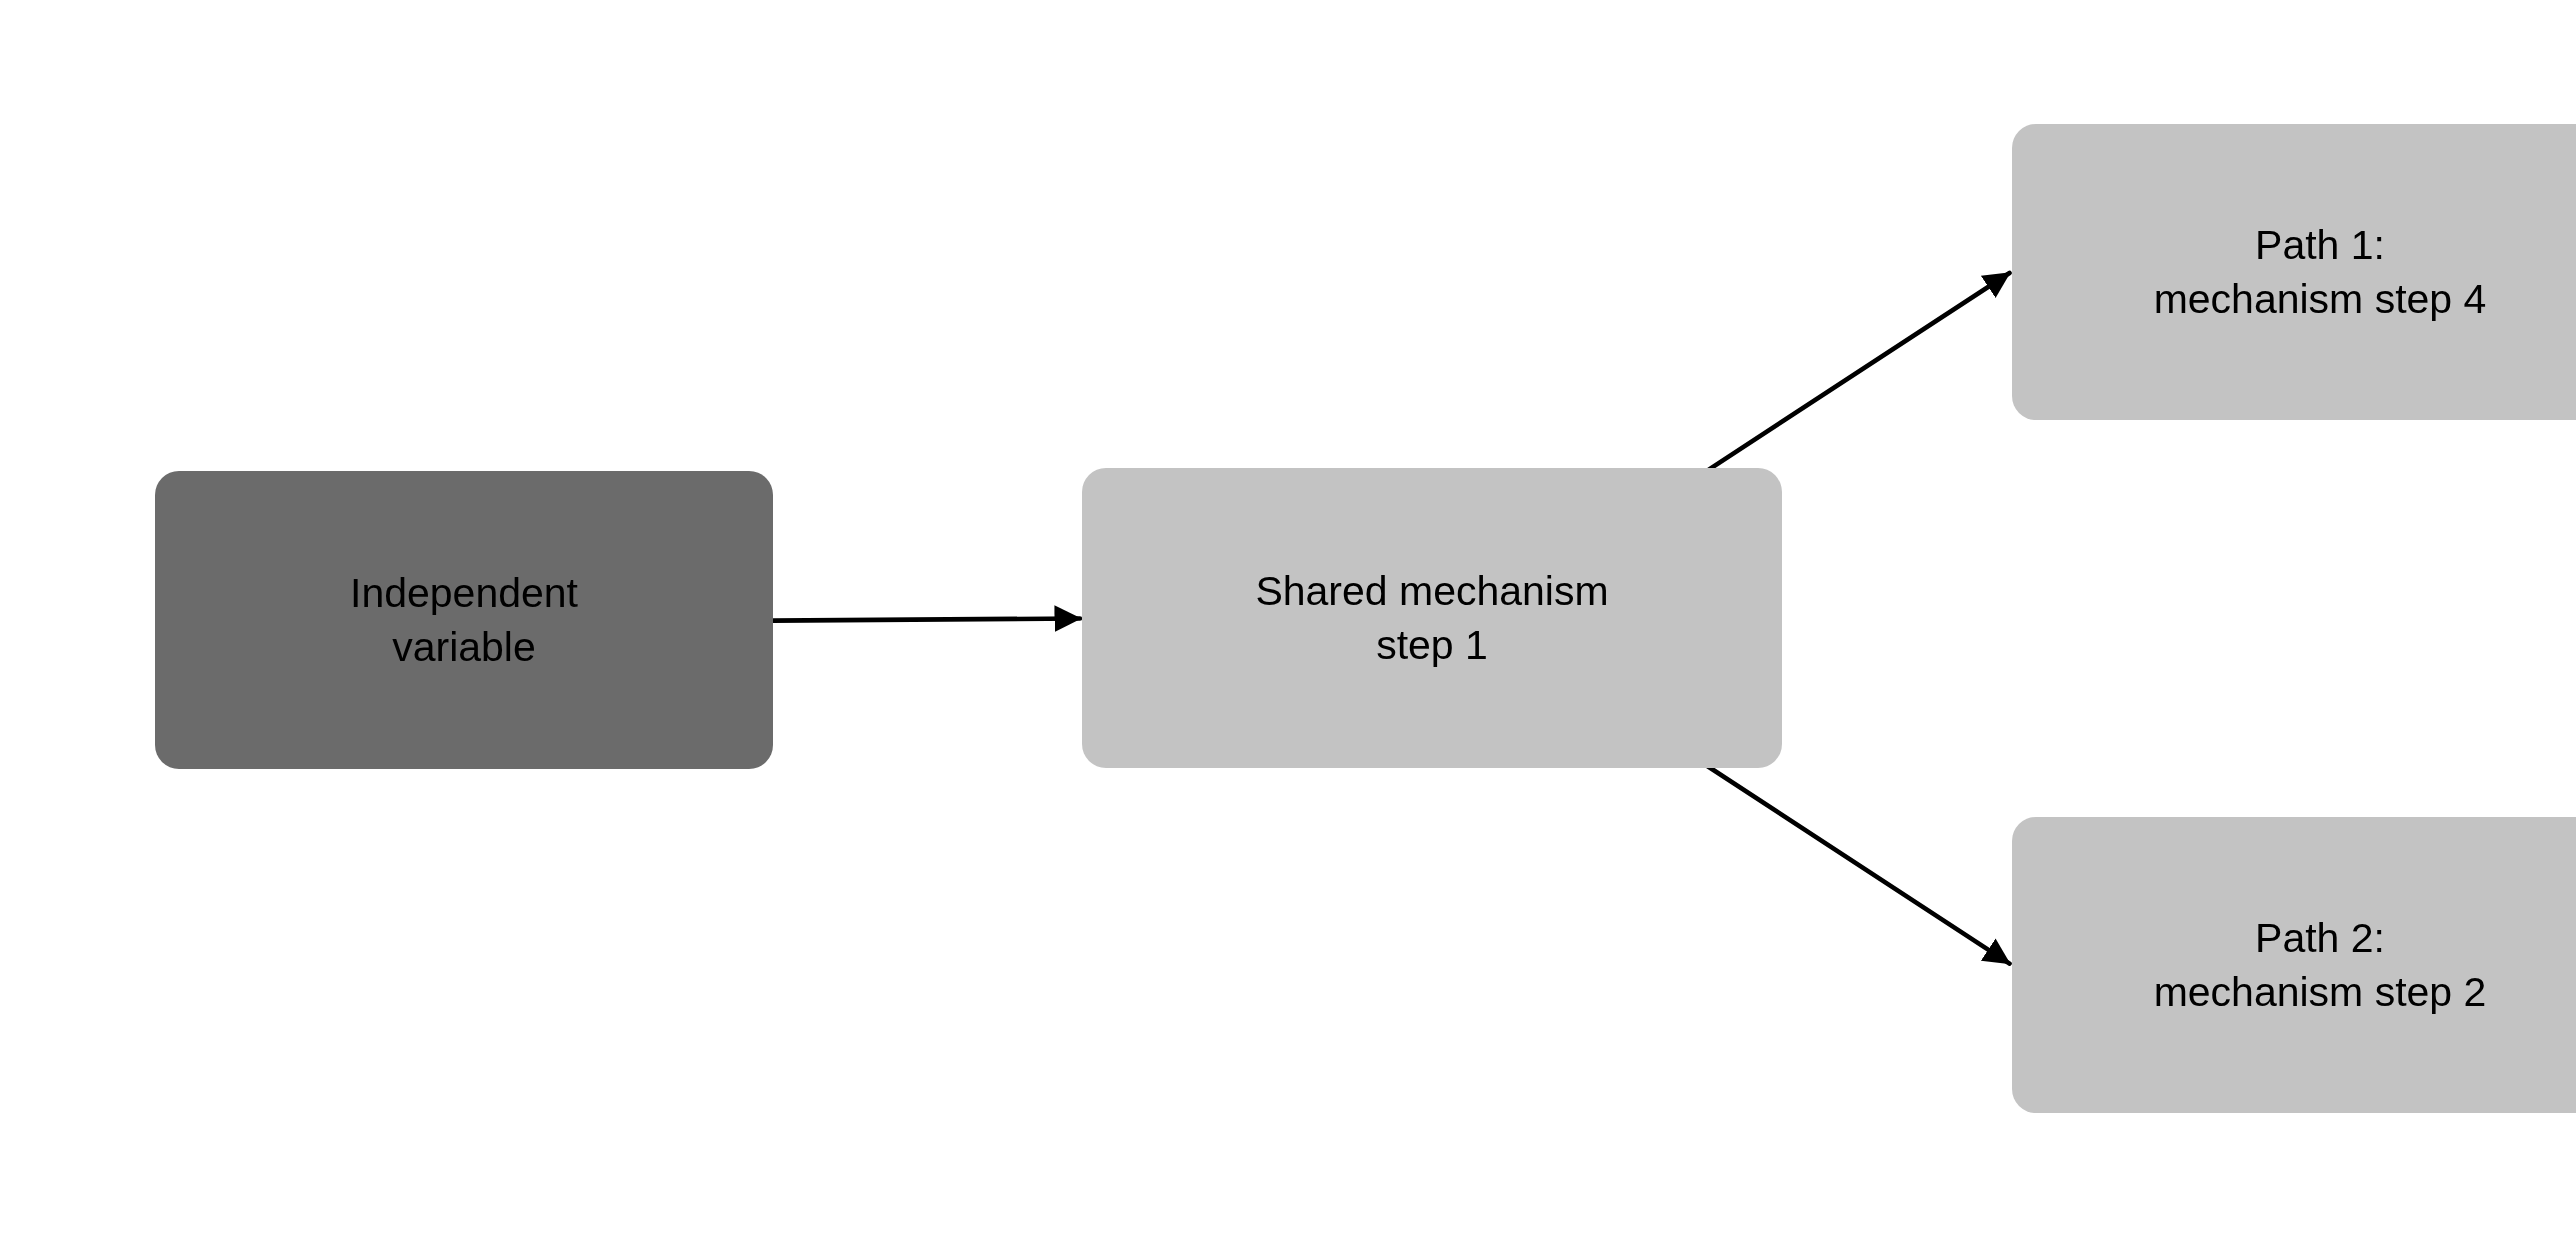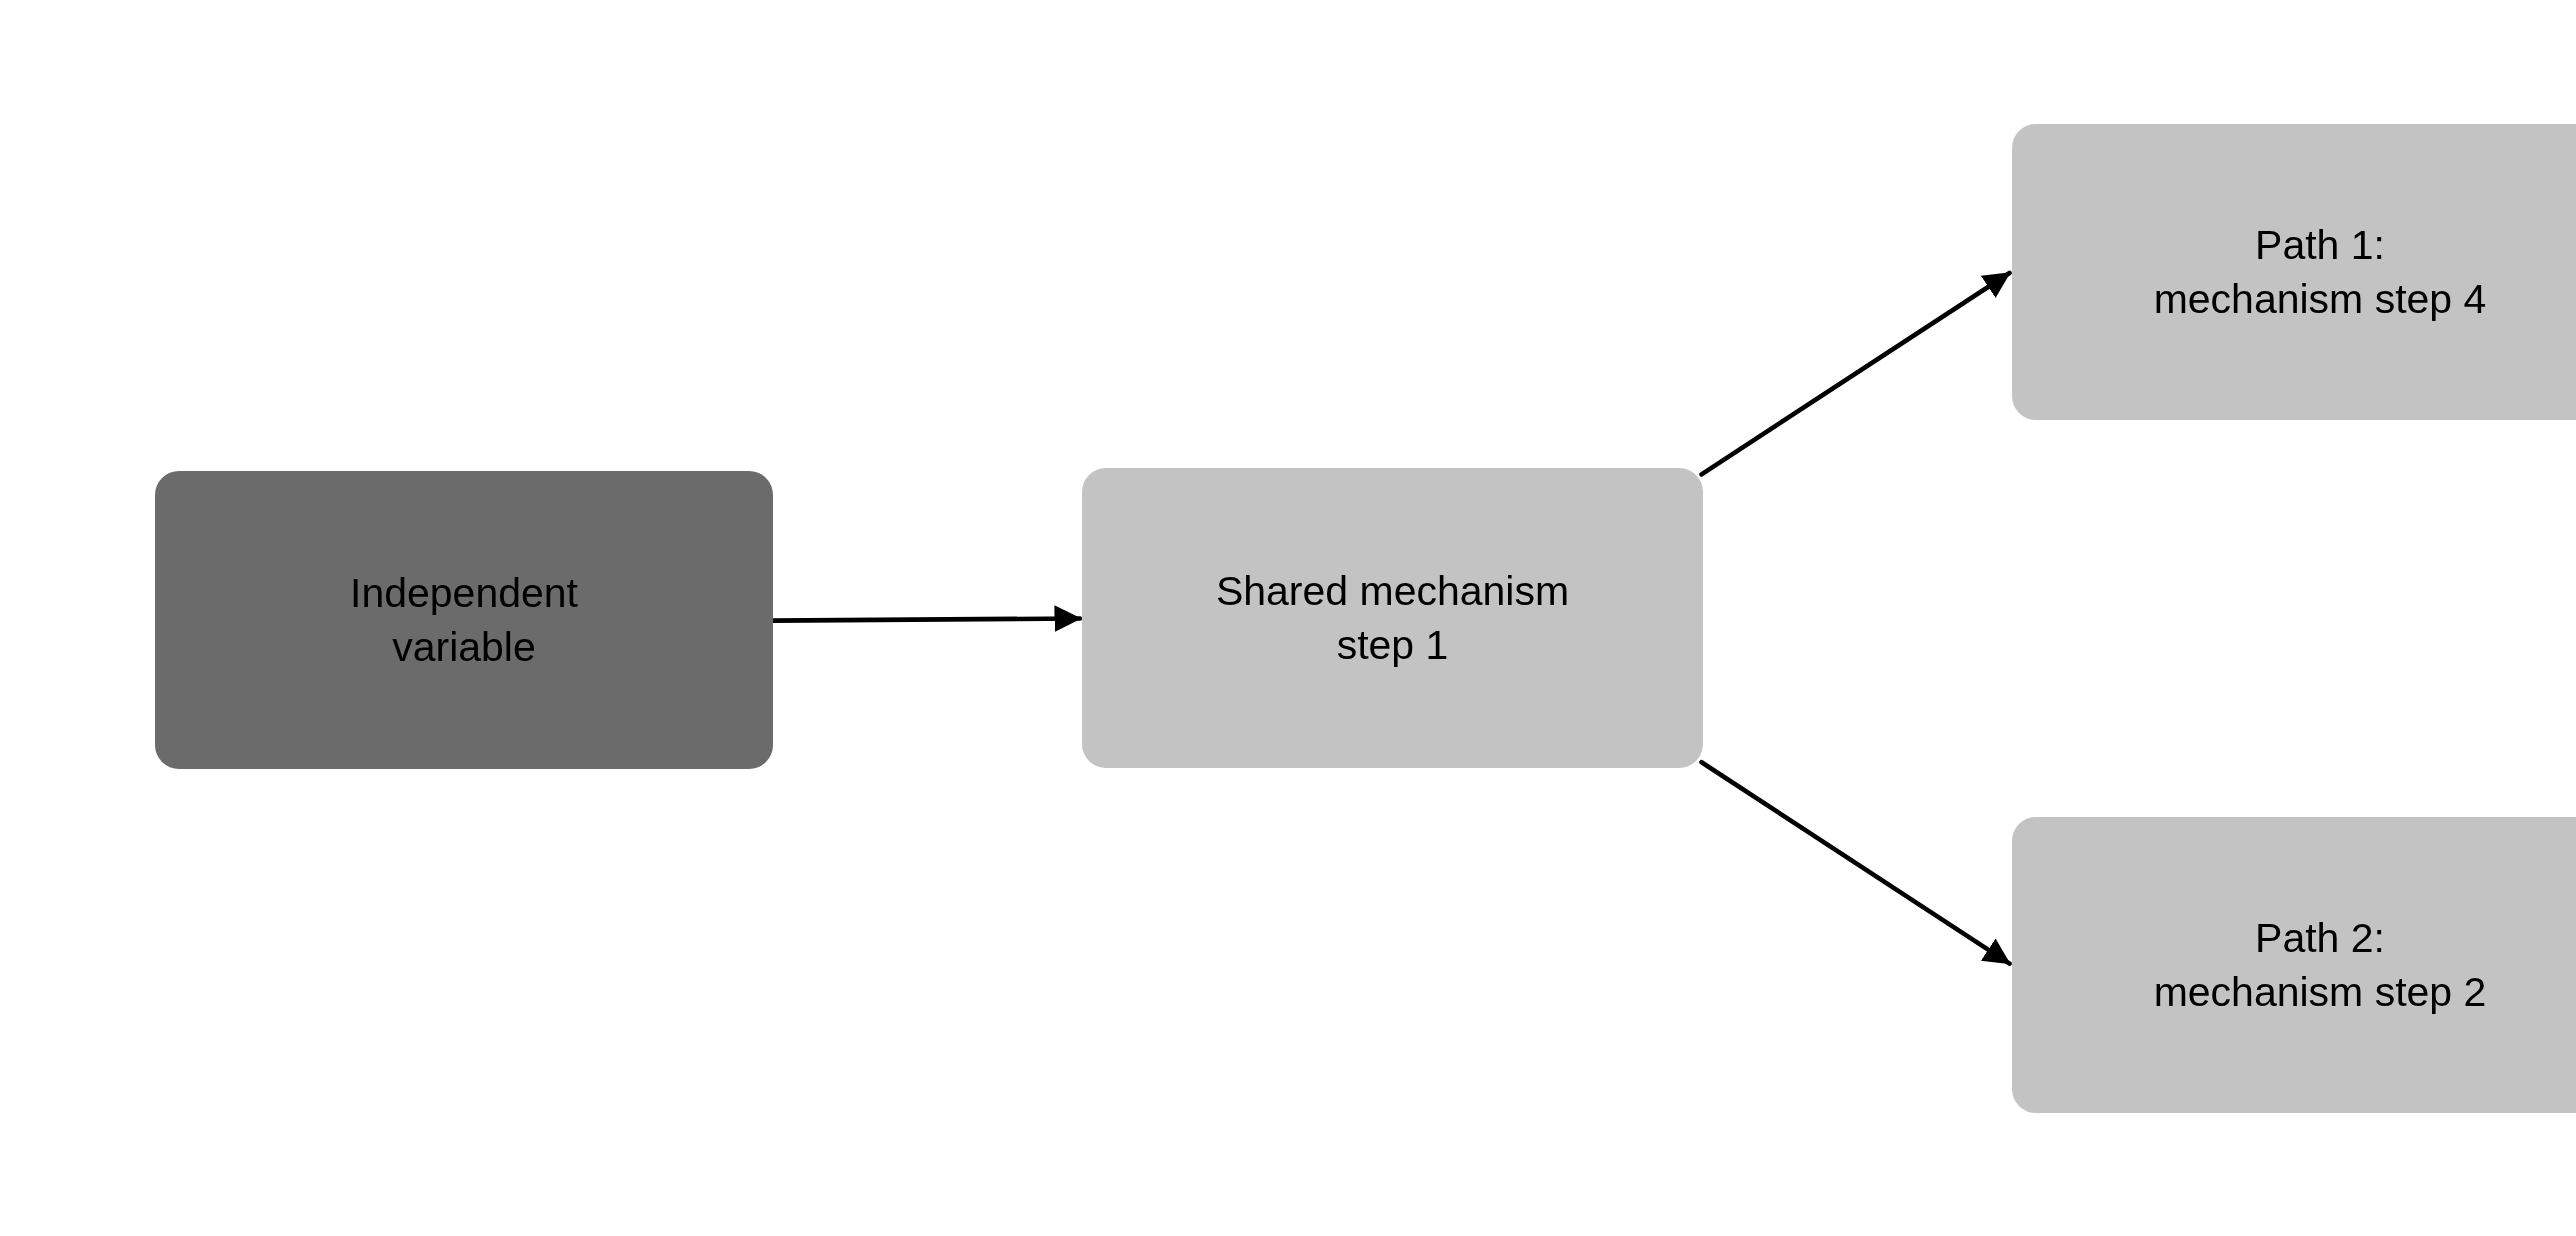--- a/index.html
+++ b/index.html
@@ -42,21 +42,21 @@
     color: var(--text);
     font-size: 41px;
     line-height: 1.32;
   }
   .node--dark  { background: var(--node-dark); }
   .node--light { background: var(--node-light); }
   .node__label { white-space: pre-line; }
 
   
   #node-independent { left: 155px;  top: 471px;  width: 618px; height: 298px; }
-  #node-shared      { left: 1082px; top: 468px;  width: 621px; height: 300px; }
+  #node-shared      { left: 1082px; top: 468px;  width: 700px; height: 300px; }
   #node-path1       { left: 2012px; top: 124px;  width: 616px; height: 296px; }
   #node-path2       { left: 2012px; top: 817px; width: 616px; height: 296px; }
 
   .edge {
     stroke: var(--arrow);
     stroke-width: 9;
     stroke-linecap: round;
     fill: none;
   }
   .arrowhead-fill { fill: var(--arrow); }

